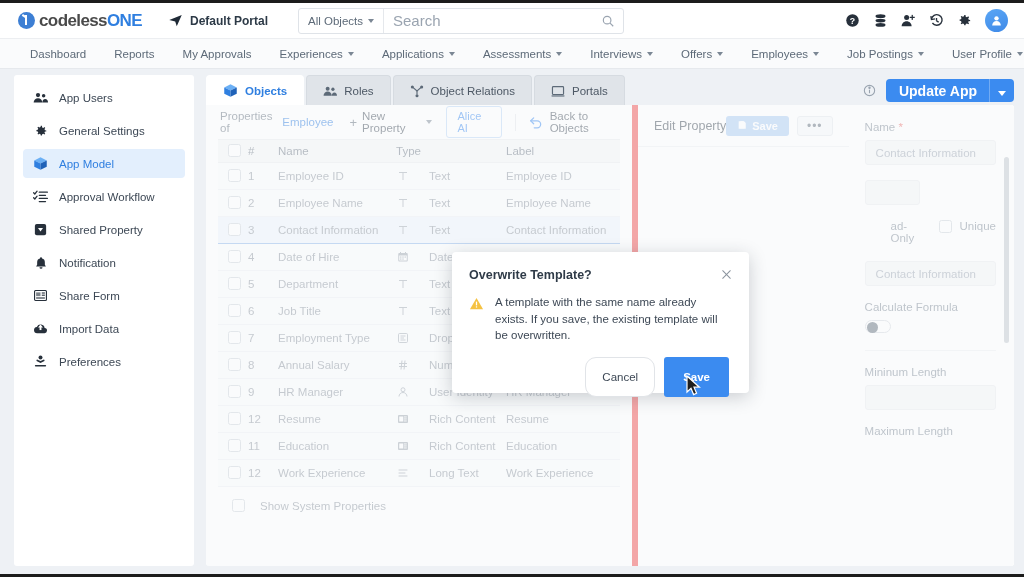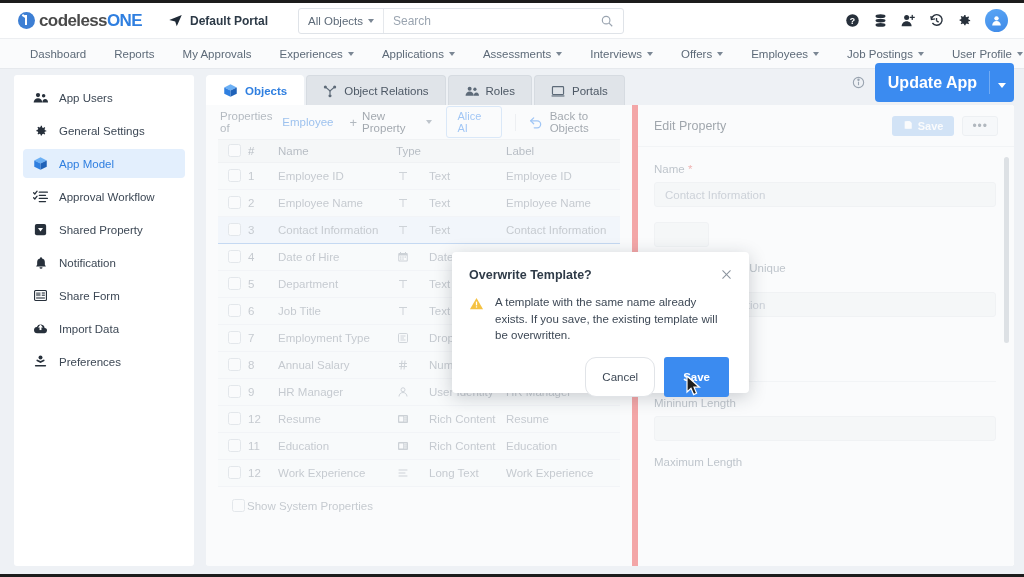--- a/index.html
+++ b/index.html
@@ -57,21 +57,21 @@
   }
   .obj-select {
     display: flex; align-items: center; gap: 5px;
     padding: 0 9px; height: 100%;
     font-size: 11.5px; color: #5d6a78;
     border-right: 1px solid #e5e8ec; white-space: nowrap;
   }
   .caret { width: 0; height: 0; border-left: 3.5px solid transparent;
            border-right: 3.5px solid transparent; border-top: 4px solid #7b8794; }
   .search-in {
-    flex: 1; border: none; outline: none; font-size: 12px;
+    flex: 1; border: none; outline: none; font-size: 15px;
     padding: 0 9px; color: #333; background: transparent;
     font-family: "Liberation Sans", sans-serif;
   }
   .search-in::placeholder { color: #9aa4b0; }
   .search-ic { margin-right: 9px; color: #9aa4b0; display: flex; }
 
   .topicons { margin-left: auto; display: flex; align-items: center; gap: 13px; padding-right: 4px; }
   .tic { color: #27303b; display: flex; align-items: center; cursor: pointer; }
   .avatar {
     width: 23px; height: 23px; border-radius: 50%;
@@ -133,21 +133,21 @@
     background: #e0e4e9; color: #4d5865; cursor: pointer;
     border-radius: 4px 4px 0 0; border: 1px solid #d6dbe1; border-bottom: none;
     margin-right: 2px;
   }
   .tab.active { background: #ffffff; color: #2f7fe0; border-color: #fff; font-weight: bold; }
   .tabfill { flex: 1; }
   .tabright { display: flex; align-items: center; gap: 10px; padding-bottom: 3px; }
   .info-ic { color: #9aa4b0; display: flex; }
   .btn-update {
     display: flex; align-items: center; background: #3b8bf0; color: #fff;
-    font-size: 16px; font-weight: bold; border-radius: 4px; height: 39px;
+    font-size: 14px; font-weight: bold; border-radius: 4px; height: 23px;
     padding: 0 0 0 13px; cursor: pointer;
   }
   .btn-update .sep { width: 1px; height: 23px; background: rgba(255,255,255,.28); margin-left: 12px; }
   .btn-update .dd { padding: 0 8px; }
 
   .panel {
     flex: 1; background: #fff; border-radius: 0 3px 3px 3px;
     display: flex; overflow: hidden; position: relative;
   }
   .leftcol { width: 432px; flex: 0 0 432px; border-right: 6px solid #ef4444; }
@@ -191,26 +191,26 @@
   .c-name { width: 118px; }
   .c-type { width: 110px; }
   .chk {
     width: 13px; height: 13px; border: 1px solid #ccd2d9;
     border-radius: 2.5px; background: #fff; display: inline-block; cursor: pointer;
   }
   .typecell { display: flex; align-items: center; gap: 20px; }
   .type-ic { width: 13px; display: flex; justify-content: center; color: #99a2ac; }
 
   .syschk {
-    display: flex; align-items: center; gap: 2px;
+    display: flex; align-items: center; gap: 15px;
     padding: 12px 0 0 14px; font-size: 11.5px; color: #8a939d;
   }
 
   
-  .rightcol { flex: 1; display: flex; flex-direction: column; background: #fff; position: relative; }
+  .rightcol { flex: 1; display: flex; flex-direction: row; background: #fff; position: relative; }
   .rp-head {
     display: flex; align-items: center; height: 42px;
     padding: 0 16px; border-bottom: 1px solid #edeff2;
   }
   .rp-title { font-size: 12.5px; color: #384450; }
   .rp-actions { margin-left: auto; display: flex; align-items: center; gap: 8px; }
   .btn-save {
     display: flex; align-items: center; gap: 5px;
     background: #a6c9f2; color: #fff; font-size: 11px; font-weight: bold;
     border-radius: 3px; padding: 4px 11px; cursor: pointer;
@@ -507,39 +507,39 @@
                   <path d="M12 2 L22 7 L12 12 L2 7 Z" fill="#6cb0f5"></path>
                   <path d="M2 7 L12 12 L12 22 L2 17 Z" fill="#2f7fe0"></path>
                   <path d="M22 7 L12 12 L12 22 L22 17 Z" fill="#1f62b8"></path>
                 </svg>
               </span>
               <span>Objects</span>
             </div>
             <div class="tab">
               <span style="display: flex; color: rgb(93, 106, 120);">
                 <svg width="14" height="14" viewBox="0 0 24 24" fill="currentColor">
+                  <circle cx="8" cy="8" r="3.4"></circle>
+                  <circle cx="17" cy="9" r="2.8"></circle>
+                  <path d="M1 20c0-3.9 3.1-7 7-7s7 3.1 7 7z"></path>
+                  <path d="M15 20c0-3.2 1.6-5.6 4.5-5.6S24 16.8 24 20z"></path>
+                </svg>
+              </span>
+              <span>Roles</span>
+            </div>
+            <div class="tab">
+              <span style="display: flex; color: rgb(93, 106, 120);">
+                <svg width="14" height="14" viewBox="0 0 24 24" fill="currentColor">
                   <circle cx="4" cy="5" r="2.6"></circle>
                   <circle cx="20" cy="5" r="2.6"></circle>
                   <circle cx="12" cy="20" r="2.6"></circle>
                   <path d="M4 5 L12 12 L20 5" stroke="currentColor" stroke-width="2" fill="none"></path>
                   <line x1="12" y1="11" x2="12" y2="18" stroke="currentColor" stroke-width="2"></line>
                 </svg>
               </span>
               <span>Object Relations</span>
-            </div>
-            <div class="tab">
-              <span style="display: flex; color: rgb(93, 106, 120);">
-                <svg width="14" height="14" viewBox="0 0 24 24" fill="currentColor">
-                  <circle cx="8" cy="8" r="3.4"></circle>
-                  <circle cx="17" cy="9" r="2.8"></circle>
-                  <path d="M1 20c0-3.9 3.1-7 7-7s7 3.1 7 7z"></path>
-                  <path d="M15 20c0-3.2 1.6-5.6 4.5-5.6S24 16.8 24 20z"></path>
-                </svg>
-              </span>
-              <span>Roles</span>
             </div>
             <div class="tab">
               <span style="display: flex; color: rgb(93, 106, 120);">
                 <svg width="14" height="14" viewBox="0 0 24 24" fill="none" stroke="currentColor" stroke-width="2">
                   <rect x="2.5" y="4.5" width="19" height="13.5" rx="1.5"></rect>
                   <line x1="1" y1="20.5" x2="23" y2="20.5"></line>
                 </svg>
               </span>
               <span>Portals</span>
             </div>

